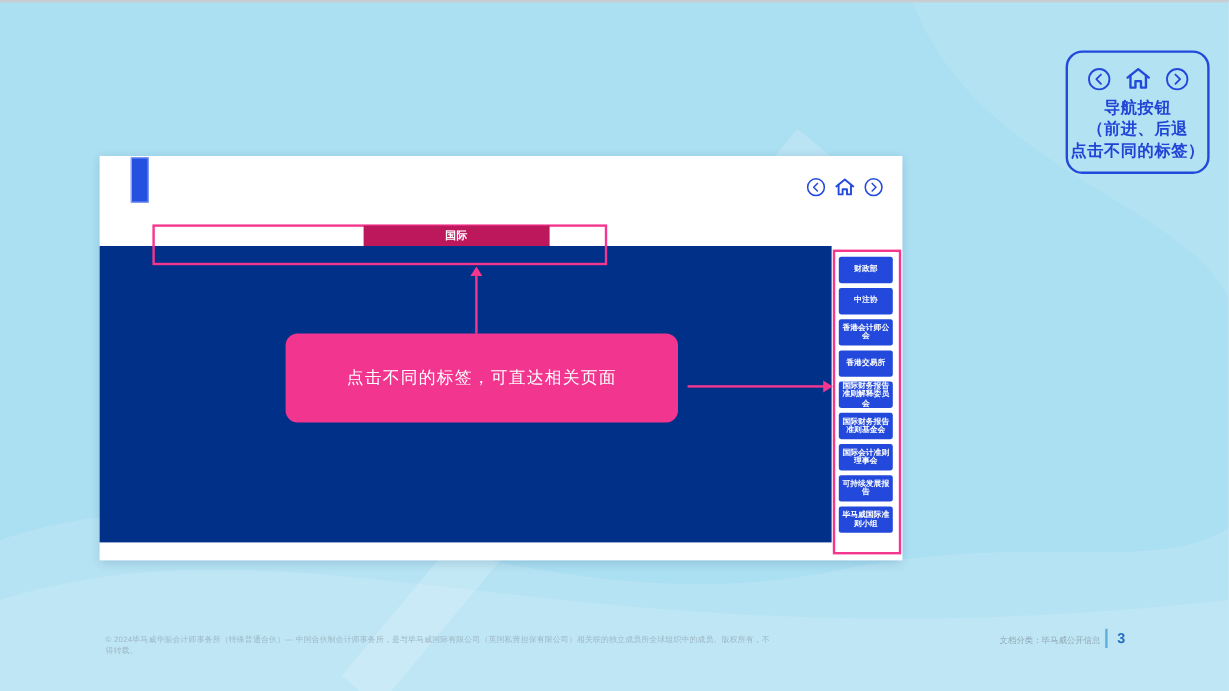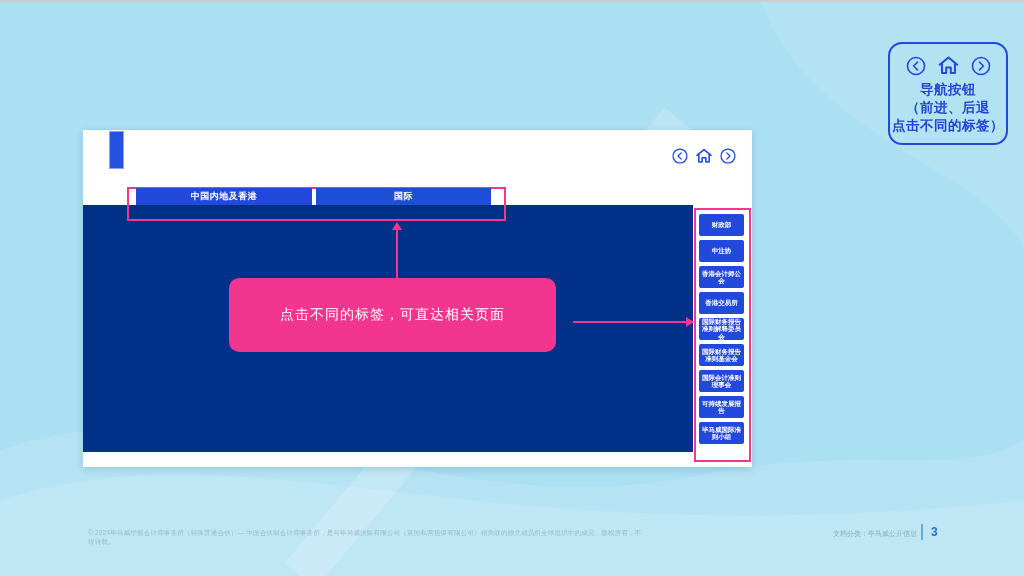--- a/index.html
+++ b/index.html
@@ -15,31 +15,31 @@
   .logo-bar { position:absolute; left:26px; top:1px; width:15px; height:38px; background:#2451E0; border:1px solid #8CA4F0; }
 
   .slide-nav { position:absolute; left:588px; top:16px; display:flex; align-items:center; gap:5px; color:#2349DC; }
   .slide-nav .icn { width:18px; height:18px; display:block; cursor:pointer; }
   .slide-nav .icn.home { width:20px; height:20px; }
 
   .tab-outline { position:absolute; left:44px; top:57px; width:379px; height:34px; border:2px solid #F5368F; }
   .tab { position:absolute; top:58px; height:17px; display:flex; align-items:center; justify-content:center;
          color:#ffffff; font-size:9px; font-weight:bold; letter-spacing:0.5px; cursor:pointer; }
   .tab.active { left:53px; width:176px; background:#2349DC; }
-  .tab.inactive { left:233px; width:175px; background:#1d4ed8; }
+  .tab.inactive { left:220px; width:155px; background:#be185d; }
 
   .content-navy { position:absolute; left:0; top:75px; width:610px; height:247px; background:#003087; }
 
   .right-outline { position:absolute; left:611px; top:78px; width:57px; height:254px; border:2px solid #F5368F; background:#ffffff; }
   .side-buttons { position:absolute; left:616px; top:84px; width:45px; display:flex; flex-direction:column; gap:4px; }
   .side-btn { height:22px; background:#2349DC; border-radius:2px; color:#fff; font-size:6.5px; font-weight:bold;
               line-height:1.15; display:flex; align-items:center; justify-content:center; text-align:center;
               padding:1px 2px; cursor:pointer; }
 
-  .callout { position:absolute; left:146px; top:148px; width:327px; height:74px; background:#F2358F; border-radius:10px;
+  .callout { position:absolute; left:155px; top:148px; width:327px; height:74px; background:#F2358F; border-radius:10px;
              display:flex; align-items:center; justify-content:center; color:#ffffff; font-size:14px; letter-spacing:1px; }
 
   .arrow-v-line { position:absolute; left:313px; top:100px; width:2px; height:48px; background:#F5368F; }
   .arrow-v-head { position:absolute; left:309px; top:92px; width:0; height:0;
                   border-left:5px solid transparent; border-right:5px solid transparent; border-bottom:8px solid #F5368F; }
   .arrow-h-line { position:absolute; left:490px; top:191px; width:114px; height:2px; background:#F5368F; }
   .arrow-h-head { position:absolute; left:603px; top:187px; width:0; height:0;
                   border-top:5px solid transparent; border-bottom:5px solid transparent; border-left:8px solid #F5368F; }
 
   
@@ -82,21 +82,20 @@
         </svg>
       <svg class="icn" viewBox="0 0 24 24" fill="none" stroke="currentColor" stroke-width="1.7" stroke-linecap="round" stroke-linejoin="round">
           <circle cx="12" cy="12" r="9.3"></circle>
           <path d="M10.4 7.8 L14.6 12 L10.4 16.2"></path>
         </svg>
     </div>
 
     <div class="content-navy"></div>
 
     <div class="tab-outline"></div>
-    <div class="tab active">中国内地及香港</div>
     <div class="tab inactive">国际</div>
 
     <div class="right-outline"></div>
     <div class="side-buttons">
       <div class="side-btn">财政部</div>
       <div class="side-btn">中注协</div>
       <div class="side-btn">香港会计师公会</div>
       <div class="side-btn">香港交易所</div>
       <div class="side-btn">国际财务报告准则解释委员会</div>
       <div class="side-btn">国际财务报告准则基金会</div>

